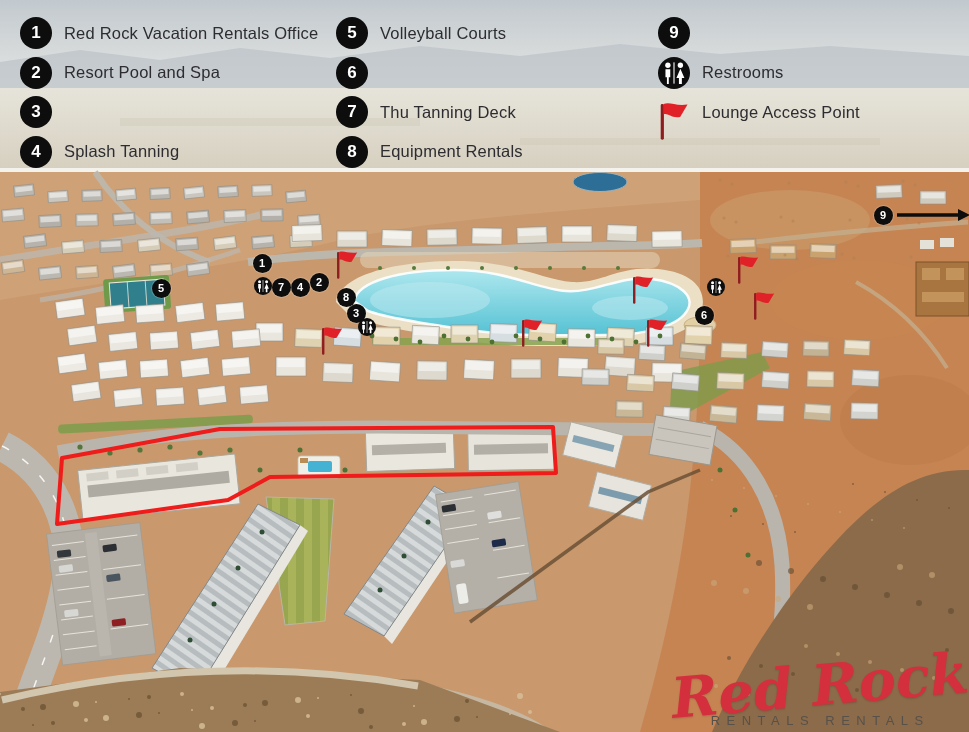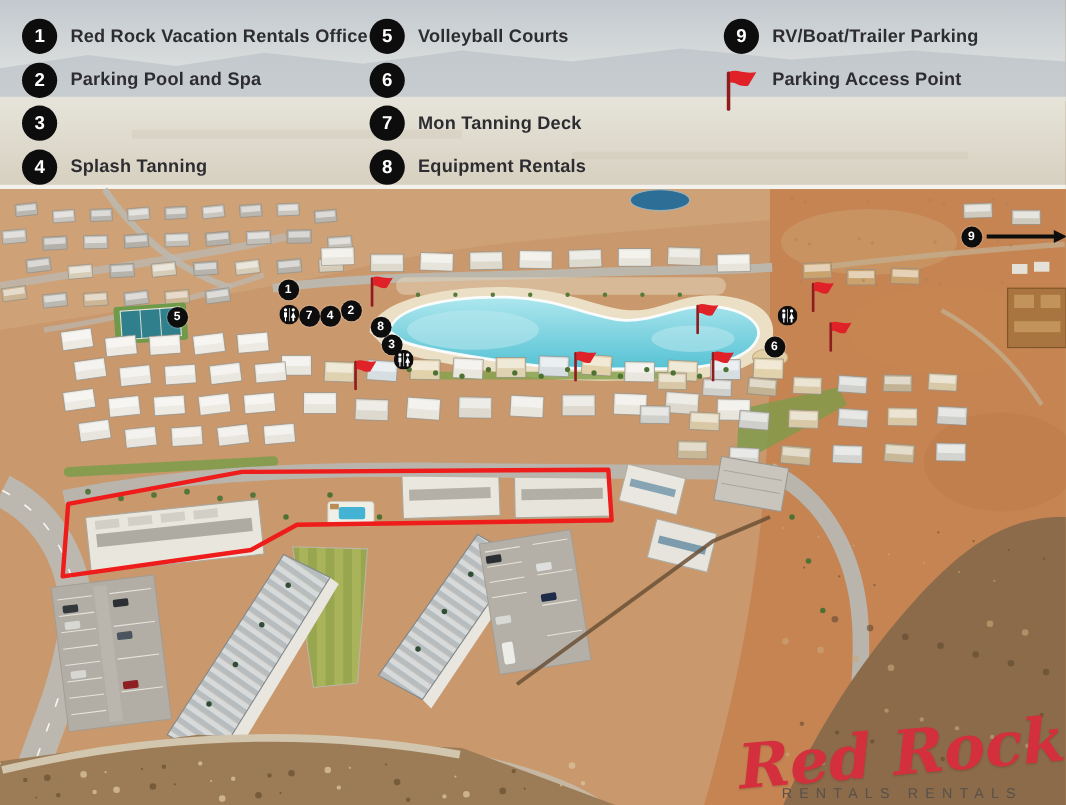--- a/index.html
+++ b/index.html
@@ -8,21 +8,21 @@
   .scene{position:absolute;left:0;top:0;}
 
   
   #legend{position:absolute;top:17px;left:20px;display:flex;}
   .legend-column{display:flex;flex-direction:column;}
   .legend-item{display:flex;align-items:center;height:32px;margin-bottom:7.5px;gap:12px;}
   .legend-icon{width:32px;flex:0 0 32px;display:flex;justify-content:center;align-items:center;position:relative;}
   .num-circle{width:32px;height:32px;border-radius:50%;color:#fff;font-size:17px;font-weight:bold;
               line-height:32px;text-align:center;}
   .legend-icon.flagpad svg{margin-top:16px;}
-  .legend-label{font-size:16.5px;font-weight:700;letter-spacing:.2px;white-space:nowrap;}
+  .legend-label{font-size:16.5px;font-weight:400;letter-spacing:.2px;white-space:nowrap;}
 
   
   #map-layer{position:absolute;left:0;top:0;width:969px;height:732px;}
   .map-marker{position:absolute;width:19px;height:19px;border-radius:50%;color:#fff;
               font-size:11px;font-weight:bold;line-height:19px;text-align:center;
               box-shadow:0 0 0 1px rgba(255,255,255,.18);}
   .map-wc,.map-flag,.map-arrow{position:absolute;line-height:0;}
 
   
   .logo{position:absolute;right:0px;bottom:4px;text-align:center;pointer-events:none;}
@@ -875,60 +875,74 @@
     </div>
 
   <div id="legend" style="color: rgb(45, 45, 49);">
       <div class="legend-column" style="width: 316px;">
         <div class="legend-item">
           <div class="legend-icon num-circle" style="background: rgb(13, 13, 13); color: rgb(255, 255, 255);">1</div>
           <div class="legend-label">Red Rock Vacation Rentals Office</div>
         </div>
         <div class="legend-item">
           <div class="legend-icon num-circle" style="background: rgb(13, 13, 13); color: rgb(255, 255, 255);">2</div>
-          <div class="legend-label">Parking Pool and Spa</div>
+          <div class="legend-label">Resort Pool and Spa</div>
         </div>
         <div class="legend-item">
           <div class="legend-icon num-circle" style="background: rgb(13, 13, 13); color: rgb(255, 255, 255);">3</div>
         </div>
         <div class="legend-item">
           <div class="legend-icon num-circle" style="background: rgb(13, 13, 13); color: rgb(255, 255, 255);">4</div>
           <div class="legend-label">Splash Tanning</div>
         </div>
       </div>
       <div class="legend-column" style="width: 322px;">
         <div class="legend-item">
           <div class="legend-icon num-circle" style="background: rgb(13, 13, 13); color: rgb(255, 255, 255);">5</div>
           <div class="legend-label">Volleyball Courts</div>
         </div>
         <div class="legend-item">
           <div class="legend-icon num-circle" style="background: rgb(13, 13, 13); color: rgb(255, 255, 255);">6</div>
         </div>
         <div class="legend-item">
           <div class="legend-icon num-circle" style="background: rgb(13, 13, 13); color: rgb(255, 255, 255);">7</div>
-          <div class="legend-label">Mon Tanning Deck</div>
+          <div class="legend-label">Thu Tanning Deck</div>
         </div>
         <div class="legend-item">
           <div class="legend-icon num-circle" style="background: rgb(13, 13, 13); color: rgb(255, 255, 255);">8</div>
           <div class="legend-label">Equipment Rentals</div>
         </div>
       </div>
       <div class="legend-column" style="width: auto;">
         <div class="legend-item">
           <div class="legend-icon num-circle" style="background: rgb(13, 13, 13); color: rgb(255, 255, 255);">9</div>
-          <div class="legend-label">RV/Boat/Trailer Parking</div>
+        </div>
+        <div class="legend-item">
+          <div class="legend-icon">
+            <svg width="32" height="32" viewBox="0 0 24 24">
+ <circle cx="12" cy="12" r="12" fill="#0d0d0d"></circle>
+ <g fill="#fff">
+  <circle cx="7.4" cy="6.2" r="2"></circle>
+  <path d="M5.6 9.2h3.6v6h-1.1v5h-1.4v-5H5.6z"></path>
+  <rect x="11.6" y="4" width="0.8" height="16"></rect>
+  <circle cx="16.8" cy="6.2" r="2"></circle>
+  <path d="M16.8 8.8 L19.8 15.8 h-1.9 v4.4 h-2.2 v-4.4 h-1.9 Z"></path>
+ </g>
+            </svg>
+          </div>
+          <div class="legend-label">Restrooms</div>
         </div>
         <div class="legend-item">
           <div class="legend-icon flagpad">
             <svg width="32" height="40" viewBox="0 0 26 32">
  <rect x="2.2" y="3" width="2.6" height="29" rx="1.2" fill="#8f1d20"></rect>
  <path d="M4.5 3 C 10 1, 14 5, 24 3.5 L 18 13.5 C 11 15, 8 10, 4.5 11.5 Z" fill="#e02128"></path>
             </svg>
           </div>
-          <div class="legend-label">Parking Access Point</div>
+          <div class="legend-label">Lounge Access Point</div>
         </div>
       </div>
     </div>
 
   <div class="logo">
     <div class="logo-script" style="color: rgb(212, 47, 61);">Red Rock</div>
     <div class="logo-sub" style="color: rgb(87, 81, 74);">RENTALS RENTALS</div>
   </div>
 </div>
 

